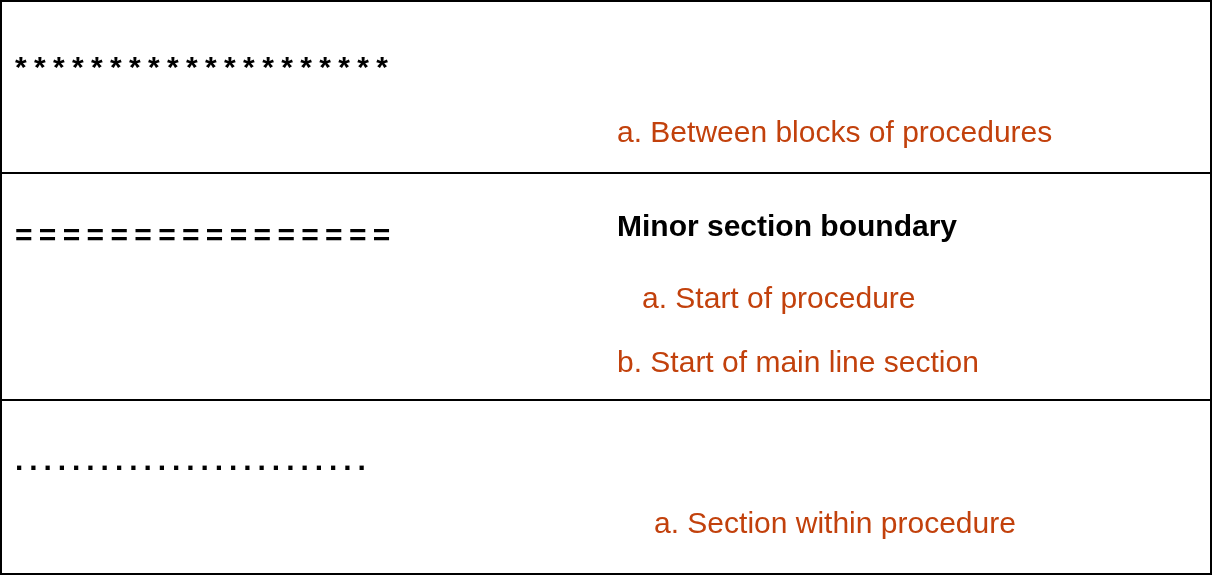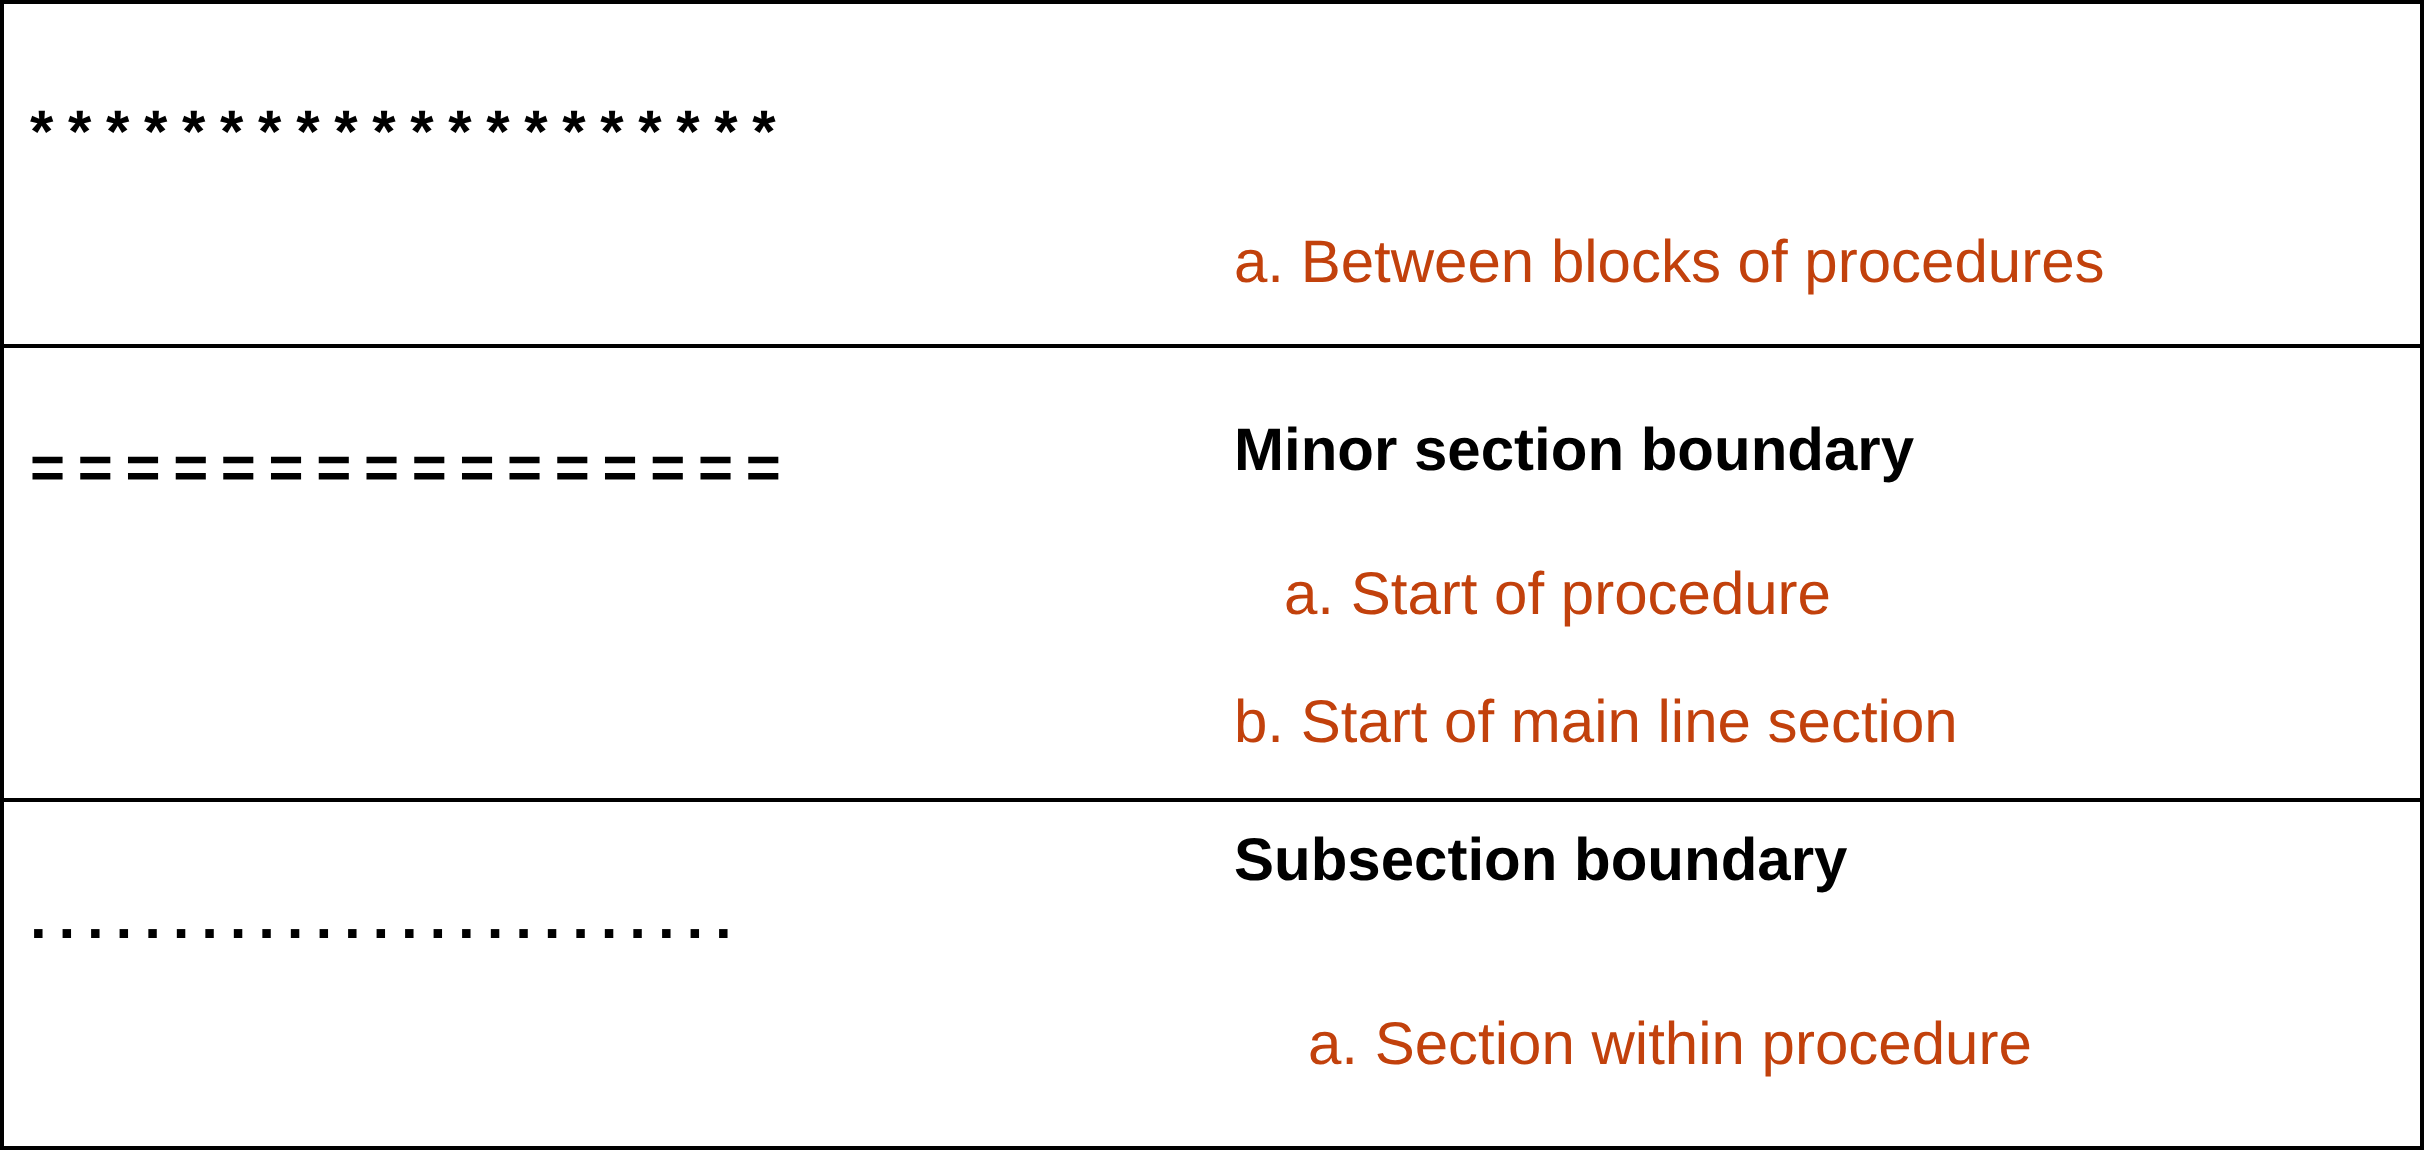--- a/index.html
+++ b/index.html
@@ -82,17 +82,16 @@
 
   <div class="row row-2">
     <div class="marker">= = = = = = = = = = = = = = = =</div>
     <div class="title">Minor section boundary</div>
     <div class="item item-a">a. Start of procedure</div>
     <div class="item item-b">b. Start of main line section</div>
   </div>
 
   <div class="row row-3">
     <div class="marker">. . . . . . . . . . . . . . . . . . . . . . . . .</div>
-    <div class="title">Subsection boundary</div>
     <div class="item item-a">a. Section within procedure</div>
   </div>
 
 </div>
 
 </body></html>

